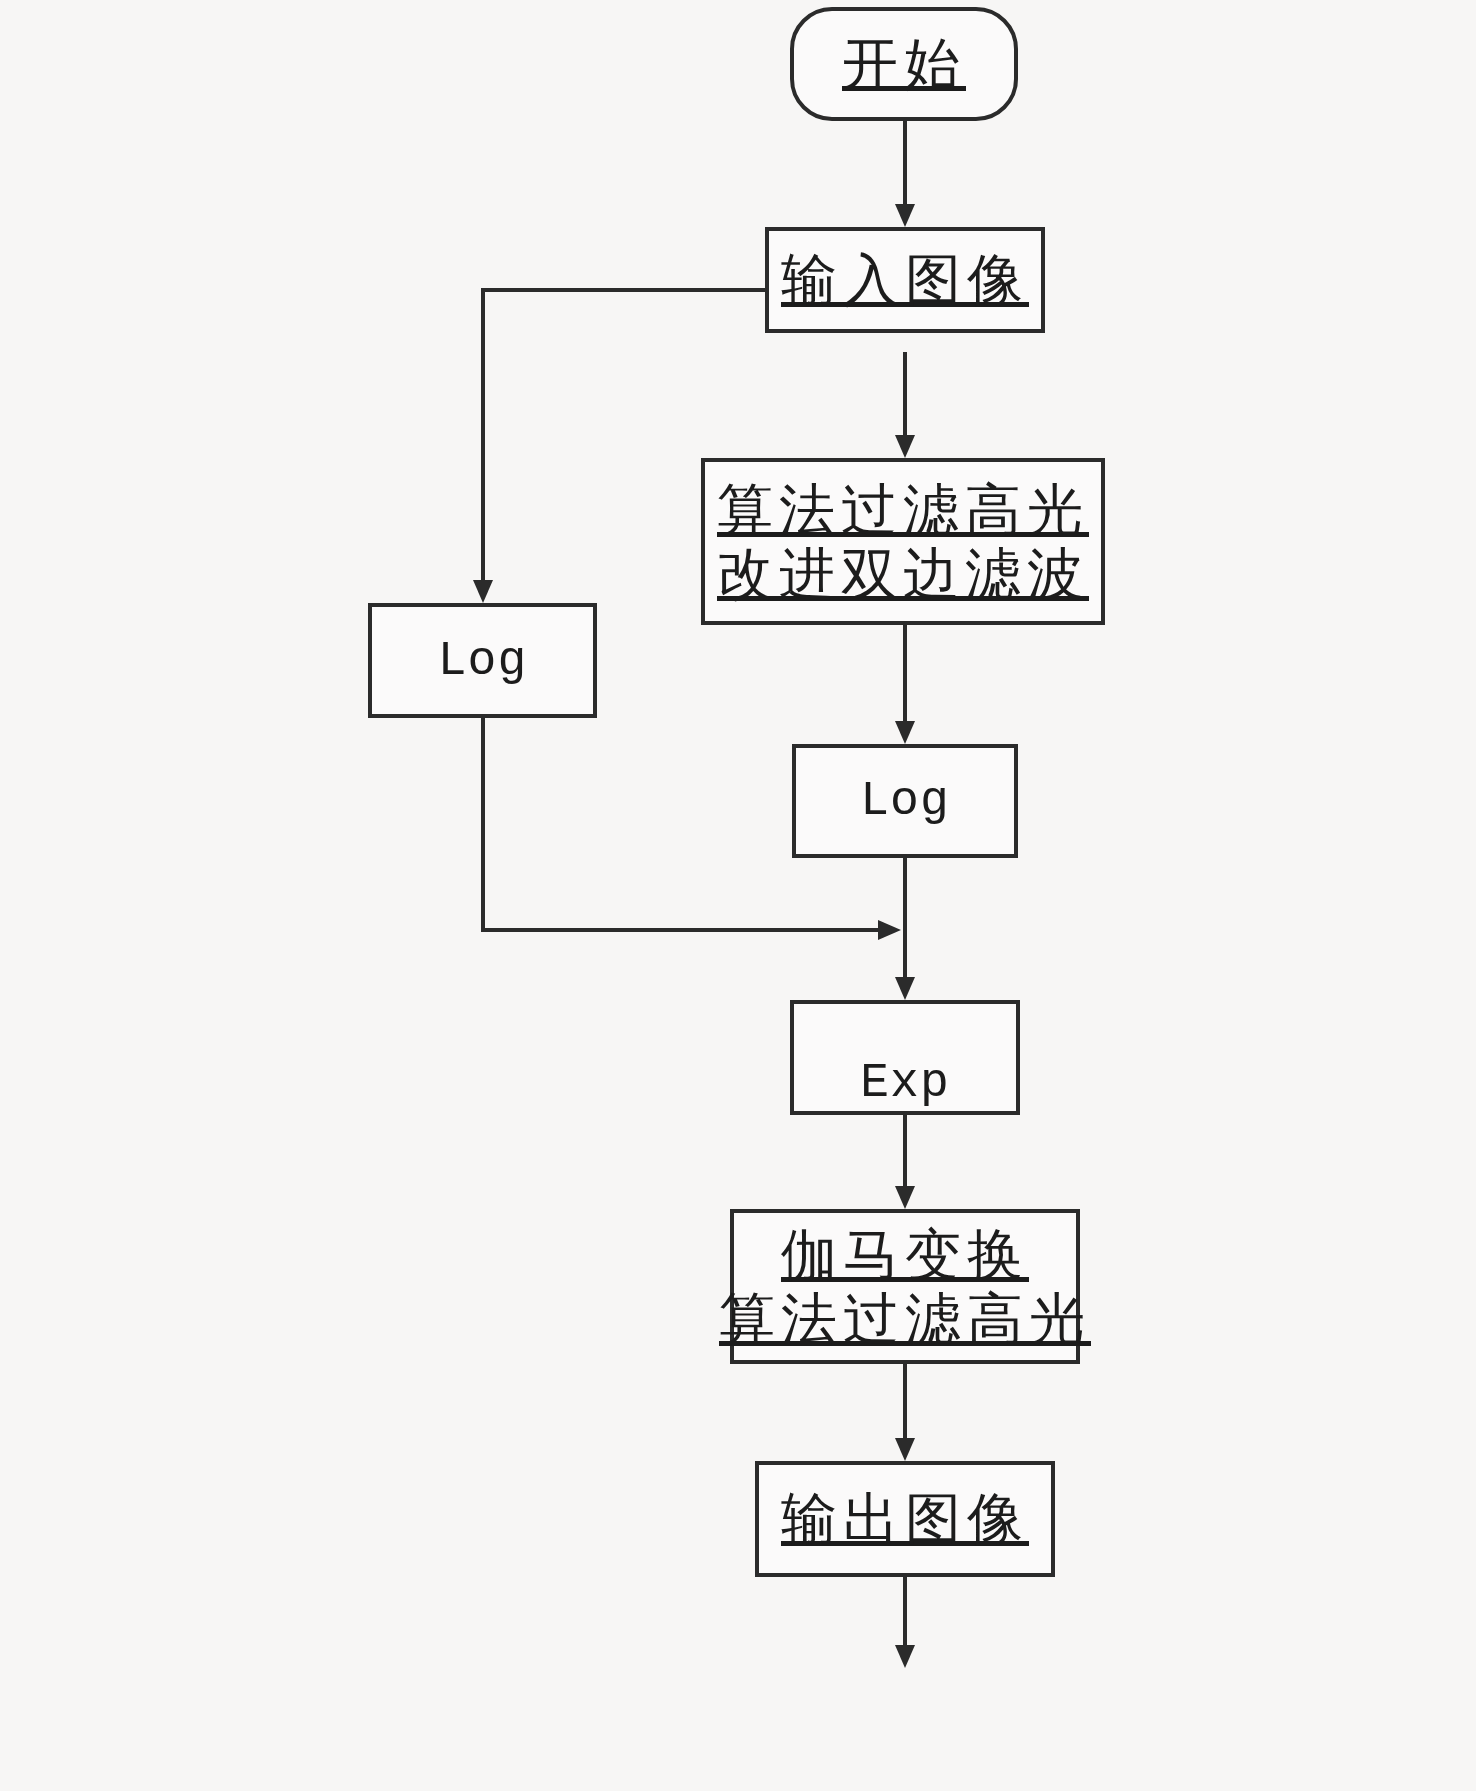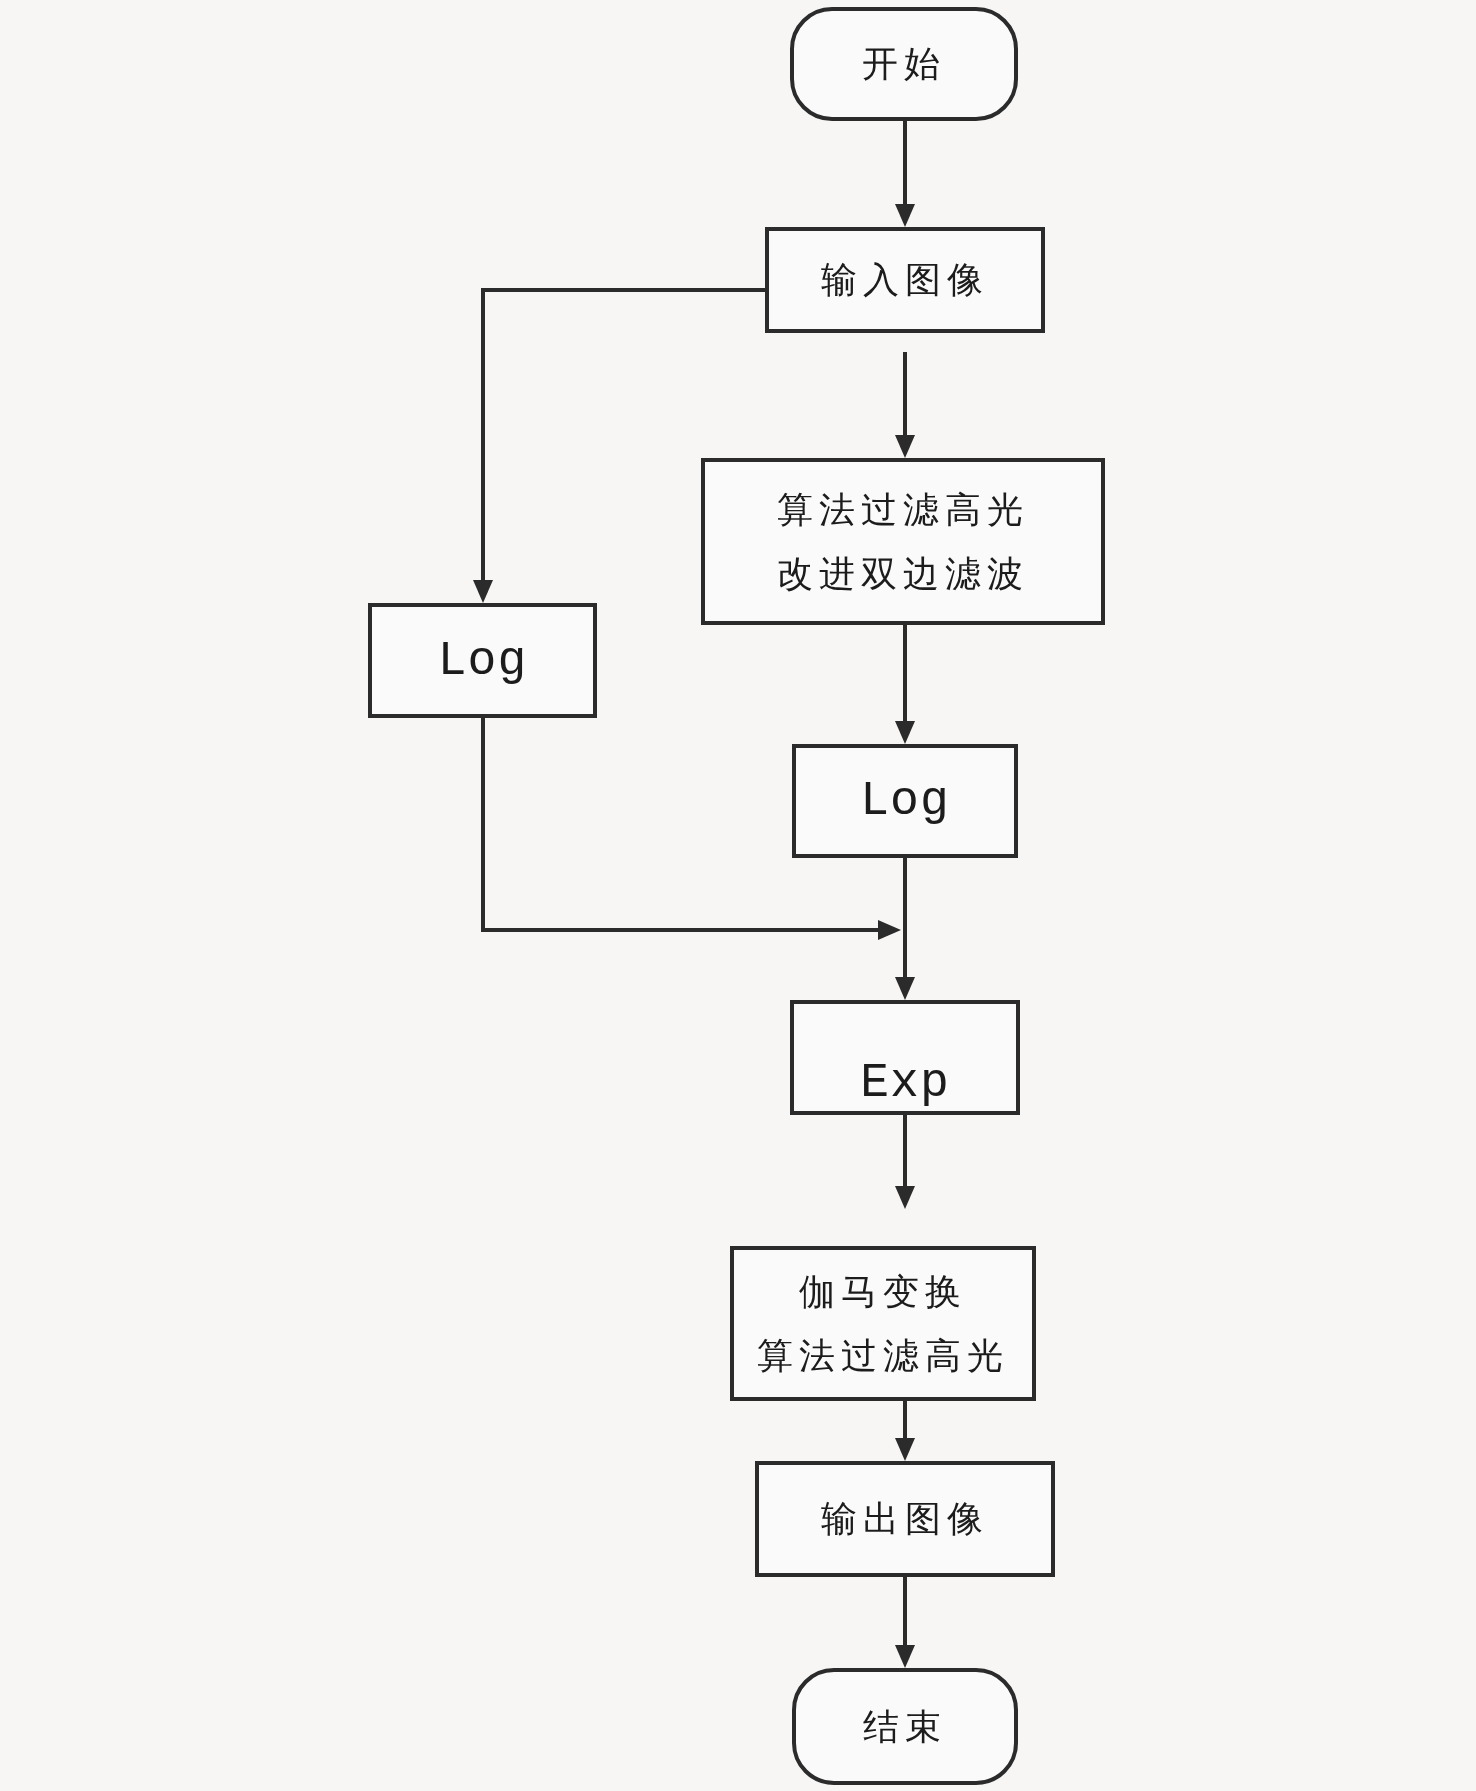--- a/index.html
+++ b/index.html
@@ -18,24 +18,25 @@
     display:flex;
     flex-direction:column;
     align-items:center;
     justify-content:center;
     text-align:center;
     color:#1c1c1c;
   }
   .rect{border-radius:0;}
   .stadium{border-radius:42px;}
   .label-zh{
-    font-size:36px;
+    font-size:56px;
     letter-spacing:6px;
     line-height:64px;
     white-space:nowrap;
+    text-decoration:underline;
   }
   .label-en{
     font-size:48px;
     letter-spacing:1px;
     line-height:56px;
     white-space:nowrap;
     font-family:Liberation Mono, monospace;
   }
   .line{
     position:absolute;
@@ -109,26 +110,23 @@
   </div>
 
   <div class="node rect" style="left:792px;top:744px;width:226px;height:114px;">
     <span class="label-en">Log</span>
   </div>
 
   <div class="node rect" style="left:790px;top:1000px;width:230px;height:115px;justify-content:flex-end;">
     <span class="label-en">Exp</span>
   </div>
 
-  <div class="node rect" style="left:730px;top:1209px;width:306px;height:155px;margin-top:37px;">
+  <div class="node rect" style="left:730px;top:1209px;width:350px;height:155px;">
     <span class="label-zh">伽马变换</span>
     <span class="label-zh">算法过滤高光</span>
   </div>
 
   <div class="node rect" style="left:755px;top:1461px;width:300px;height:116px;text-align:center;">
     <span class="label-zh">输出图像</span>
   </div>
 
-  <div class="node stadium" style="left:792px;top:1668px;width:226px;height:117px;">
-    <span class="label-zh">结束</span>
-  </div>
 
 </div>
 
 </body></html>

